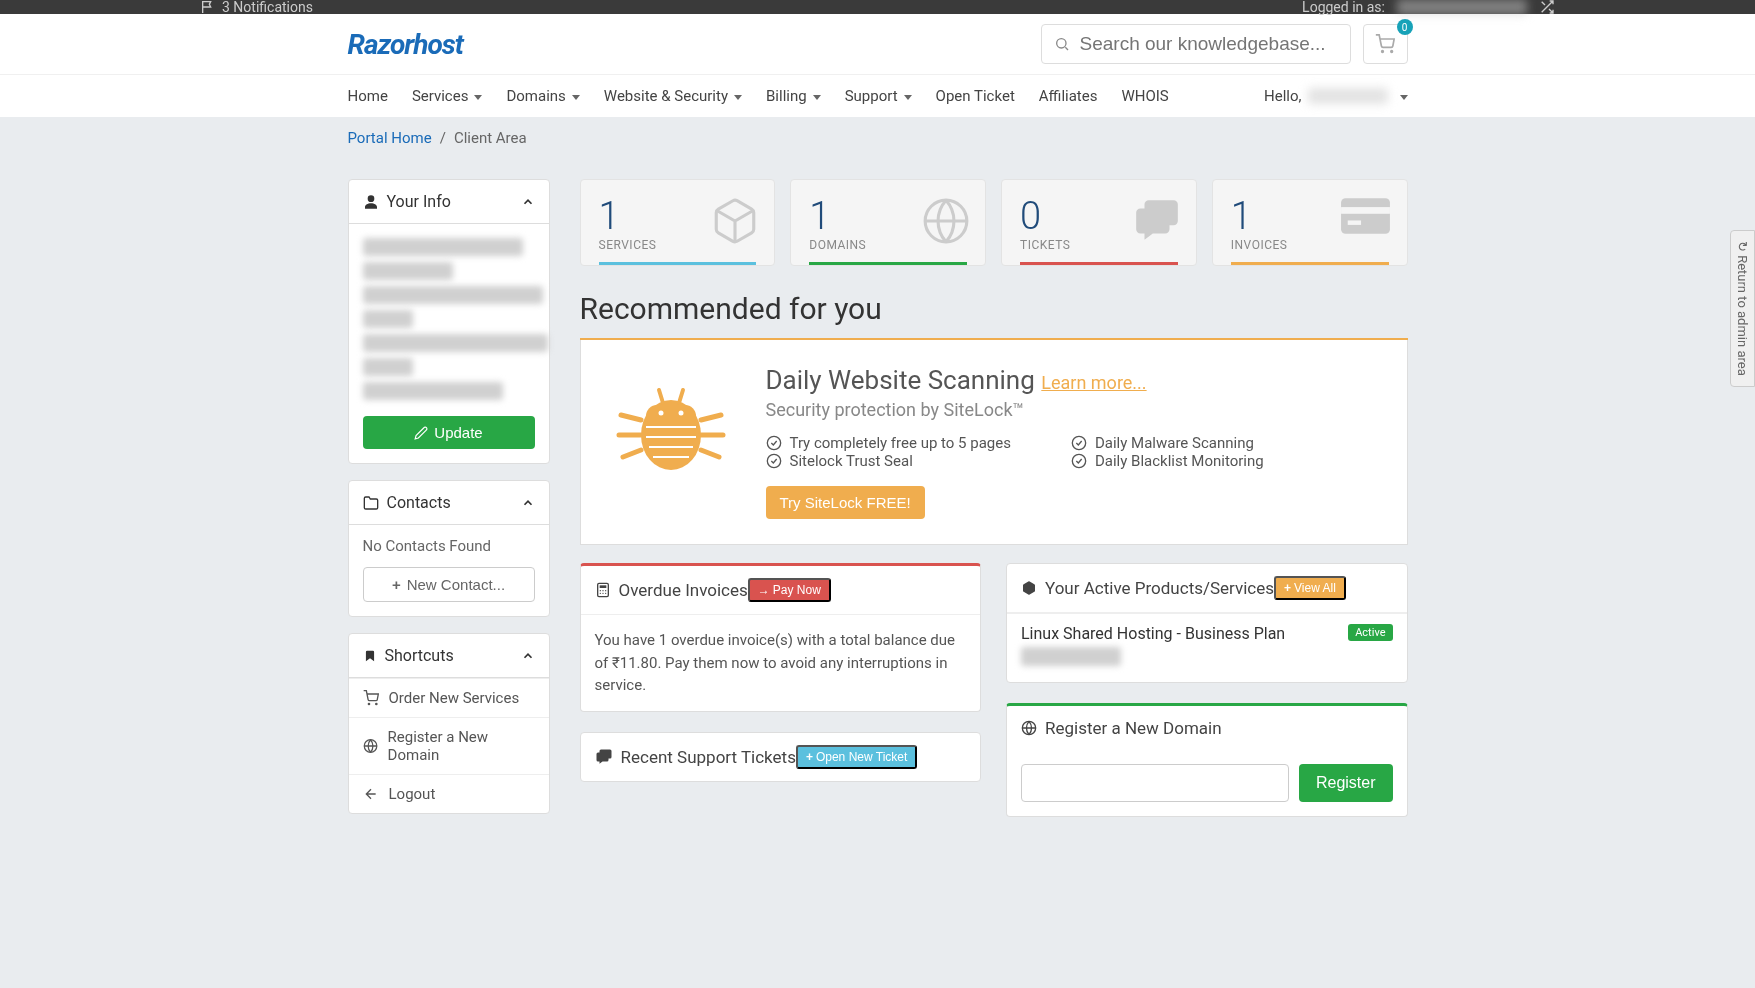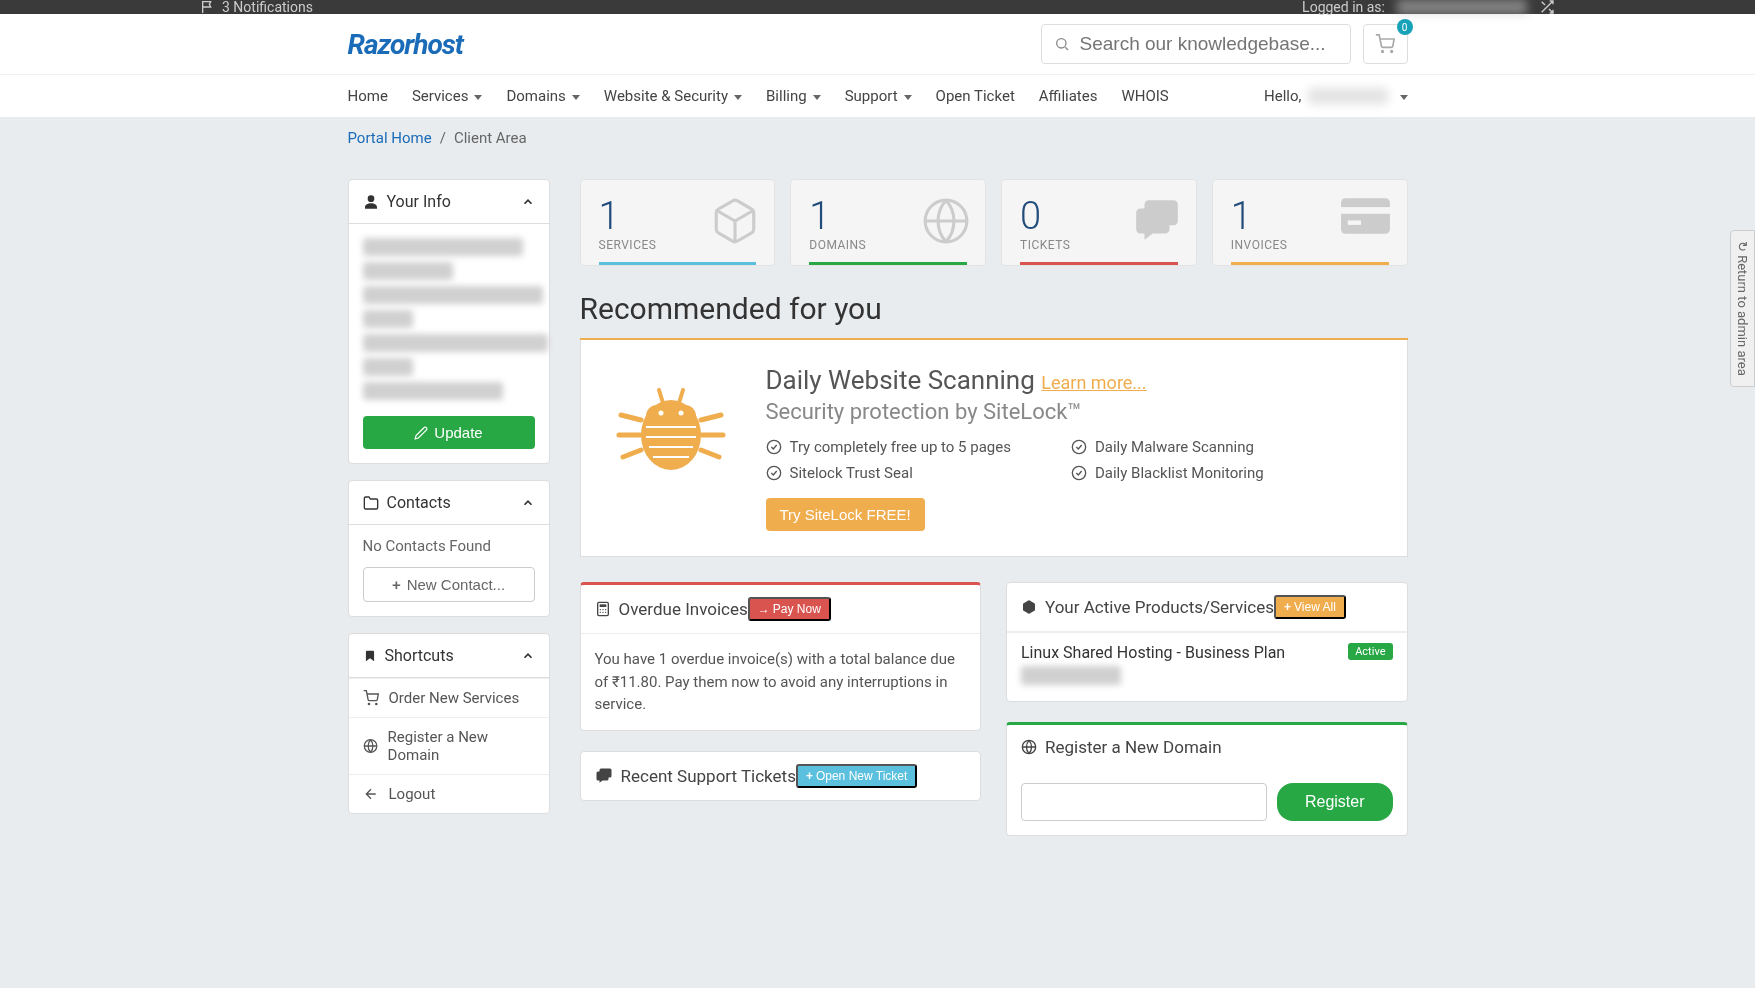--- a/index.html
+++ b/index.html
@@ -41,42 +41,42 @@
 .shortcut-item { padding: 10px 14px; border-top: 1px solid #eee; display: flex; align-items: center; gap: 10px; color: #555; font-size: 15px; }
 .main { flex: 1; }
 .stats-row { display: flex; gap: 15px; margin-bottom: 25px; }
 .stat-card { flex: 1; background: #f5f5f5; border: 1px solid #e3e3e3; border-radius: 4px; padding: 14px 18px 0 18px; position: relative; }
 .stat-num { font-size: 38px; color: #204b7a; font-weight: 300; }
 .stat-label { font-size: 12px; color: #888; letter-spacing: 0.5px; padding-bottom: 8px; }
 .stat-underline { height: 3px; margin-top: 2px; }
 .stat-icon { position: absolute; right: 14px; top: 16px; color: #ccc; }
 .reco-title { font-size: 30px; color: #333; margin-bottom: 12px; font-weight: 400; }
 .reco-divider { height: 2px; background: #f0ad4e; margin-bottom: 0; }
-.reco-card { background: #fff; border: 1px solid #ddd; border-top: none; padding: 25px; display: flex; gap: 30px; margin-bottom: 25px; }
+.reco-card { background: #fff; border: 1px solid #ddd; border-top: none; padding: 25px; display: flex; gap: 30px; margin-bottom: 18px; }
 .reco-icon { width: 130px; display: flex; align-items: flex-start; justify-content: center; padding-top: 10px; }
 .reco-content { flex: 1; }
 .reco-head { font-size: 26px; color: #555; font-weight: 400; }
 .reco-head a { color: #f0ad4e; text-decoration: underline; font-size: 18px; }
-.reco-sub { color: #888; font-size: 22px; margin-top: 4px; }
+.reco-sub { color: #888; font-size: 18px; margin-top: 4px; }
 .reco-features { display: flex; gap: 60px; margin-top: 14px; }
-.reco-col { display: flex; flex-direction: column; gap: 8px; }
+.reco-col { display: flex; flex-direction: column; }
 .reco-feat { display: flex; align-items: center; gap: 8px; color: #555; font-size: 15px; }
 .reco-btn-row { margin-top: 16px; }
 .two-col { display: flex; gap: 25px; }
 .col { flex: 1; }
 .card-top-red { border-top: 3px solid #d9534f; }
 .card-top-green { border-top: 3px solid #28a745; }
 .card-header { padding: 12px 14px; display: flex; align-items: center; justify-content: flex-start; font-size: 17px; color: #444; border-bottom: 1px solid #eee; }
 .card-header-left { display: flex; align-items: center; gap: 8px; }
 .card-body { padding: 14px; color: #555; font-size: 15px; line-height: 1.5; }
 .product-row { padding: 10px 14px; display: flex; justify-content: space-between; align-items: flex-start; border-top: 1px solid #eee; }
 .badge-active { background: #28a745; color: #fff; font-size: 11px; padding: 2px 7px; border-radius: 3px; }
 .domain-input-row { padding: 14px; display: flex; gap: 10px; }
 .domain-input-row input { flex: 1; border: 1px solid #ccc; border-radius: 4px; padding: 8px 10px; font-size: 15px; }
-.btn-green-sm { background: #28a745; color: #fff; border: none; border-radius: 16px; padding: 10px 28px; font-size: 16px; cursor: pointer; text-align: right; }
+.btn-green-sm { background: #28a745; color: #fff; border: none; border-radius: 4px; padding: 10px 17px; font-size: 16px; cursor: pointer; text-align: right; }
 .side-tab { position: fixed; right: 0; top: 230px; background: #f0f0f0; border: 1px solid #ccc; writing-mode: vertical-rl; padding: 10px 4px; font-size: 13px; color: #666; border-radius: 4px 0 0 4px; }
 .icon { display: inline-block; }
 svg { display: block; }
 .blur-line { background: #d0d0d0; color: transparent; border-radius: 3px; filter: blur(3px); margin-bottom: 6px; display: inline-block; }
 </style>
 </head>
 <body>
 
 <div class="topbar">
   <div class="topbar-left">

